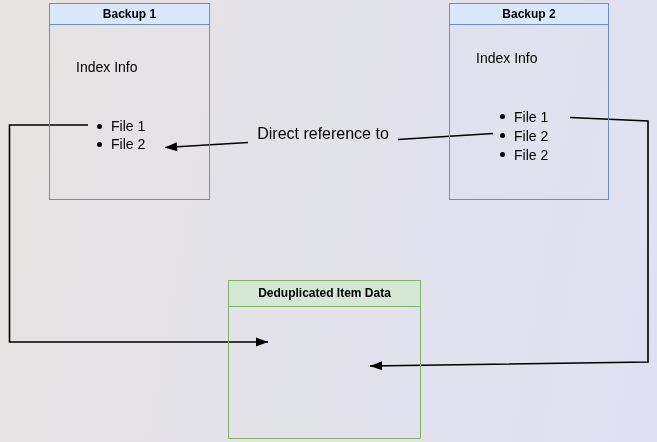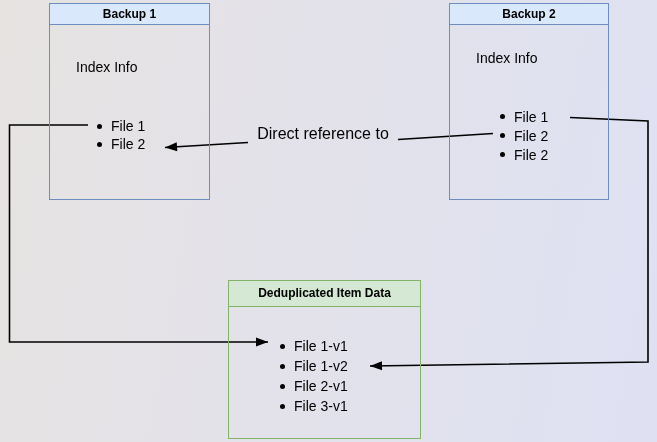--- a/index.html
+++ b/index.html
@@ -80,37 +80,19 @@
       </div>
       <div class="row row-19">
         <span class="dot"></span>
         <span class="lbl">File 2</span>
       </div>
     </div>
   </div>
 
   <div class="box green" style="left:228px;top:280px;width:193px;height:159px;">
     <div class="box-header">Deduplicated Item Data</div>
-    <div class="list" style="left:51px;top:55px;">
-      <div class="row row-20">
-        <span class="dot"></span>
-        <span class="lbl">File 1-v1</span>
-      </div>
-      <div class="row row-20">
-        <span class="dot"></span>
-        <span class="lbl">File 1-v2</span>
-      </div>
-      <div class="row row-20">
-        <span class="dot"></span>
-        <span class="lbl">File 2-v1</span>
-      </div>
-      <div class="row row-20">
-        <span class="dot"></span>
-        <span class="lbl">File 3-v1</span>
-      </div>
-    </div>
   </div>
 
   <div class="edge-label">
     <div>Direct reference to</div>
   </div>
 
 </div>
 
 </body></html>

